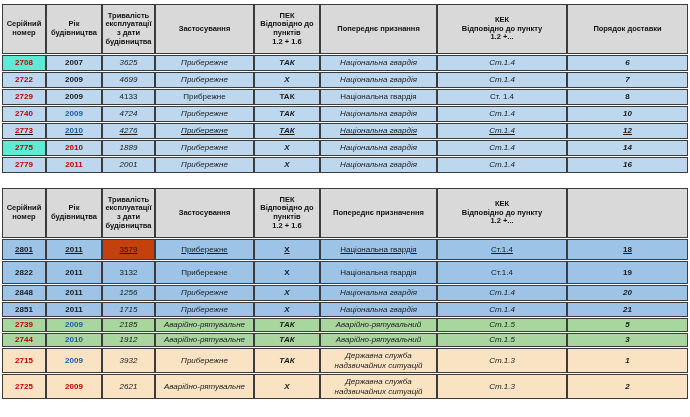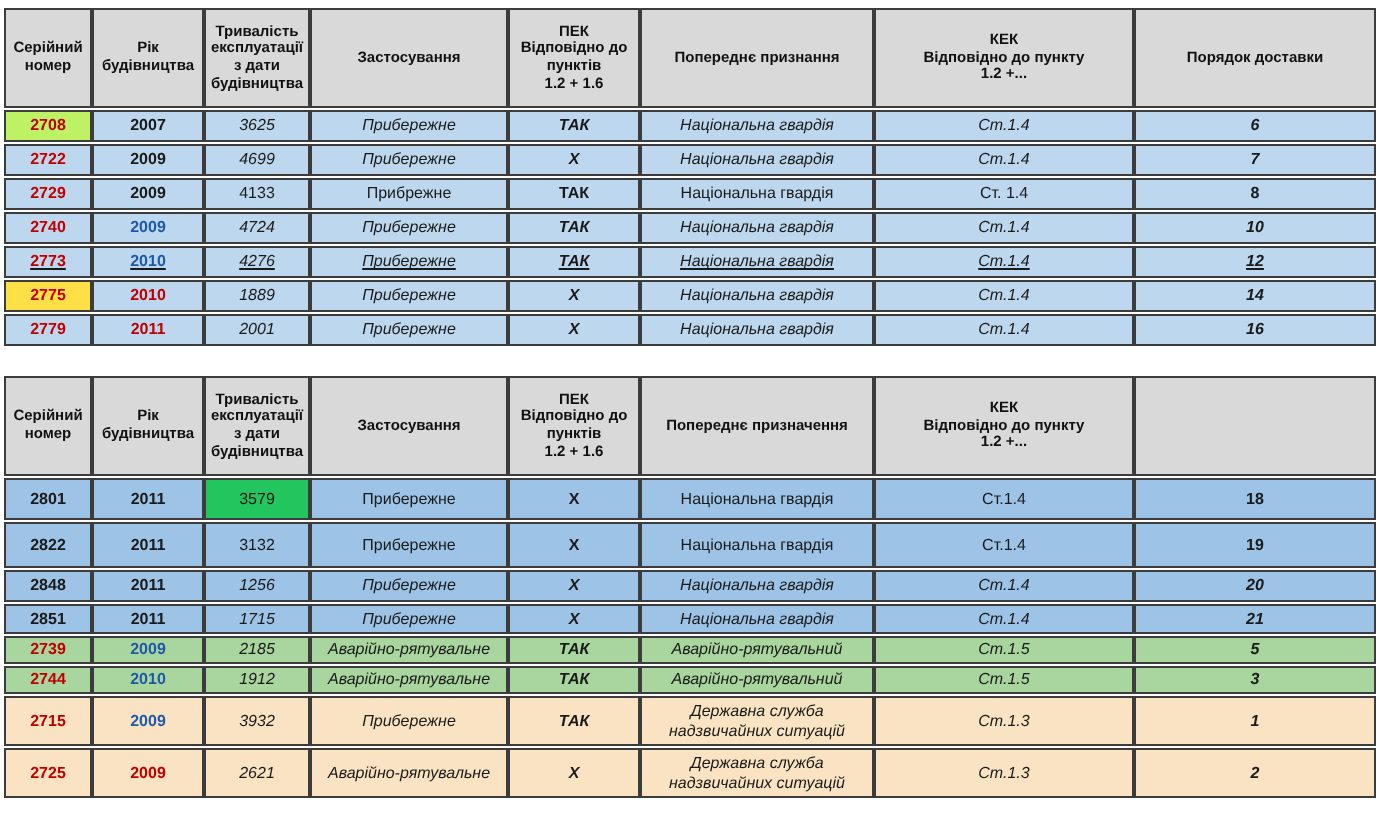--- a/index.html
+++ b/index.html
@@ -71,21 +71,21 @@
 1.2 + 1.6</th>
           <th>Попереднє признання</th>
           <th>КЕК
 Відповідно до пункту
 1.2 +...</th>
           <th>Порядок доставки</th>
         </tr>
       </thead>
       <tbody>
         <tr style="height: 16px;">
-          <td class="serial" style="background: #bef264; color: rgb(192, 0, 0);">2708</td>
+          <td class="serial" style="background: #5eead4; color: rgb(192, 0, 0);">2708</td>
           <td class="year" style="background: rgb(189, 215, 238); color: rgb(26, 26, 26);">2007</td>
           <td class="dur ital" style="background: rgb(189, 215, 238);">3625</td>
           <td class="app ital" style="background: rgb(189, 215, 238);">Прибережне</td>
           <td class="pek ital" style="background: rgb(189, 215, 238);">ТАК</td>
           <td class="prev ital" style="background: rgb(189, 215, 238); white-space: pre-line;">Національна гвардія</td>
           <td class="kek ital" style="background: rgb(189, 215, 238);">Ст.1.4</td>
           <td class="ord ital" style="background: rgb(189, 215, 238);">6</td>
         </tr>
         <tr style="height: 16px;">
           <td class="serial" style="background: rgb(189, 215, 238); color: rgb(192, 0, 0);">2722</td>
@@ -121,21 +121,21 @@
           <td class="serial" style="background: rgb(189, 215, 238); color: rgb(192, 0, 0);">2773</td>
           <td class="year" style="background: rgb(189, 215, 238); color: rgb(31, 90, 168);">2010</td>
           <td class="dur ital" style="background: rgb(189, 215, 238);">4276</td>
           <td class="app ital left" style="background: rgb(189, 215, 238);">Прибережне</td>
           <td class="pek ital" style="background: rgb(189, 215, 238);">ТАК</td>
           <td class="prev ital left" style="background: rgb(189, 215, 238); white-space: pre-line;">Національна гвардія</td>
           <td class="kek ital" style="background: rgb(189, 215, 238);">Ст.1.4</td>
           <td class="ord ital" style="background: rgb(189, 215, 238);">12</td>
         </tr>
         <tr style="height: 16px;">
-          <td class="serial" style="background: #fde047; color: rgb(192, 0, 0);">2775</td>
+          <td class="serial" style="background: #5eead4; color: rgb(192, 0, 0);">2775</td>
           <td class="year" style="background: rgb(189, 215, 238); color: rgb(192, 0, 0);">2010</td>
           <td class="dur ital" style="background: rgb(189, 215, 238);">1889</td>
           <td class="app ital left" style="background: rgb(189, 215, 238);">Прибережне</td>
           <td class="pek ital" style="background: rgb(189, 215, 238);">Х</td>
           <td class="prev ital left" style="background: rgb(189, 215, 238); white-space: pre-line;">Національна гвардія</td>
           <td class="kek ital" style="background: rgb(189, 215, 238);">Ст.1.4</td>
           <td class="ord ital" style="background: rgb(189, 215, 238);">14</td>
         </tr>
         <tr style="height: 16px;">
           <td class="serial" style="background: rgb(189, 215, 238); color: rgb(192, 0, 0);">2779</td>
@@ -176,24 +176,24 @@
 пунктів
 1.2 + 1.6</th>
           <th>Попереднє призначення</th>
           <th>КЕК
 Відповідно до пункту
 1.2 +...</th>
           <th></th>
         </tr>
       </thead>
       <tbody>
-        <tr style="height: 21px;">
+        <tr style="height: 21px; text-decoration: underline;">
           <td class="serial" style="background: rgb(157, 195, 230); color: rgb(26, 26, 26);">2801</td>
           <td class="year" style="background: rgb(157, 195, 230); color: rgb(26, 26, 26);">2011</td>
-          <td class="dur" style="background: #22c55e;">3579</td>
+          <td class="dur" style="background: #c2410c;">3579</td>
           <td class="app" style="background: rgb(157, 195, 230);">Прибережне</td>
           <td class="pek" style="background: rgb(157, 195, 230);">Х</td>
           <td class="prev left" style="background: rgb(157, 195, 230); white-space: pre-line;">Національна гвардія</td>
           <td class="kek" style="background: rgb(157, 195, 230);">Ст.1.4</td>
           <td class="ord" style="background: rgb(157, 195, 230);">18</td>
         </tr>
         <tr style="height: 23px; margin-top: 32px;">
           <td class="serial" style="background: rgb(157, 195, 230); color: rgb(26, 26, 26);">2822</td>
           <td class="year" style="background: rgb(157, 195, 230); color: rgb(26, 26, 26);">2011</td>
           <td class="dur" style="background: rgb(157, 195, 230);">3132</td>

